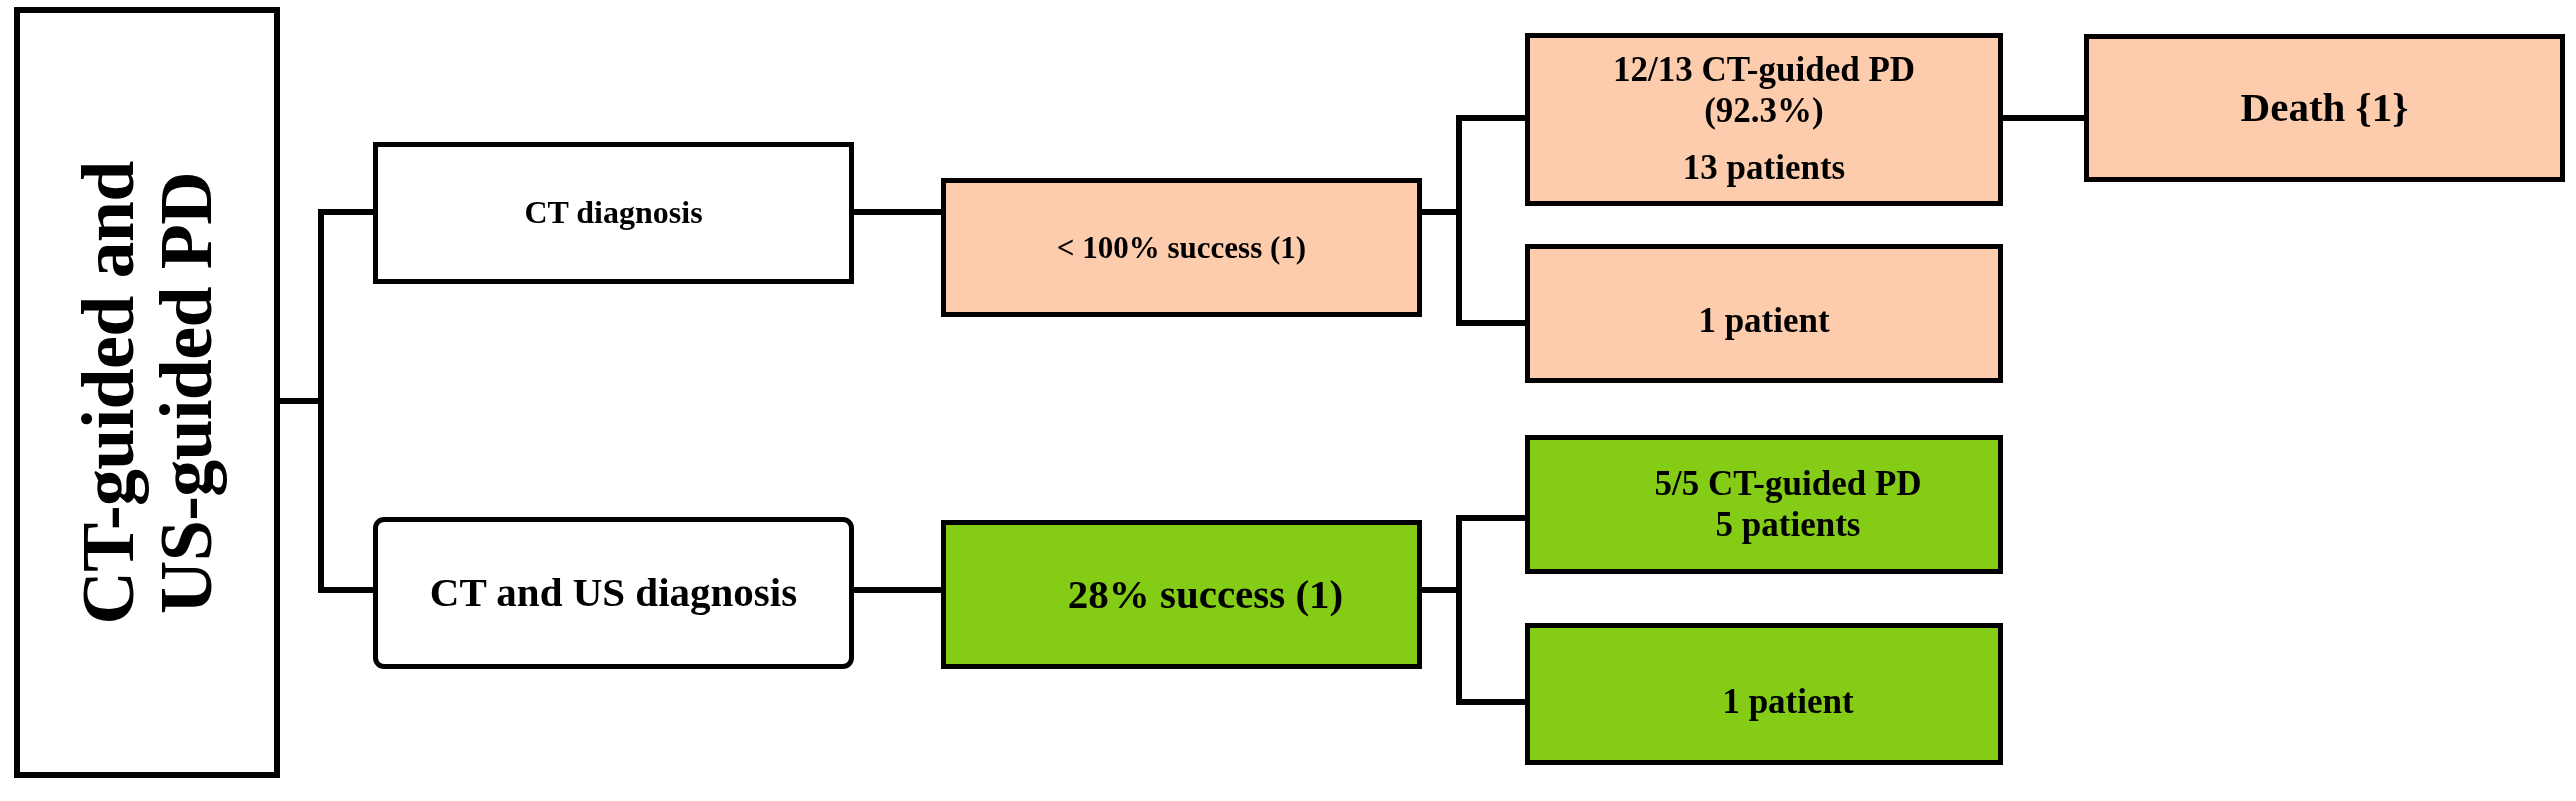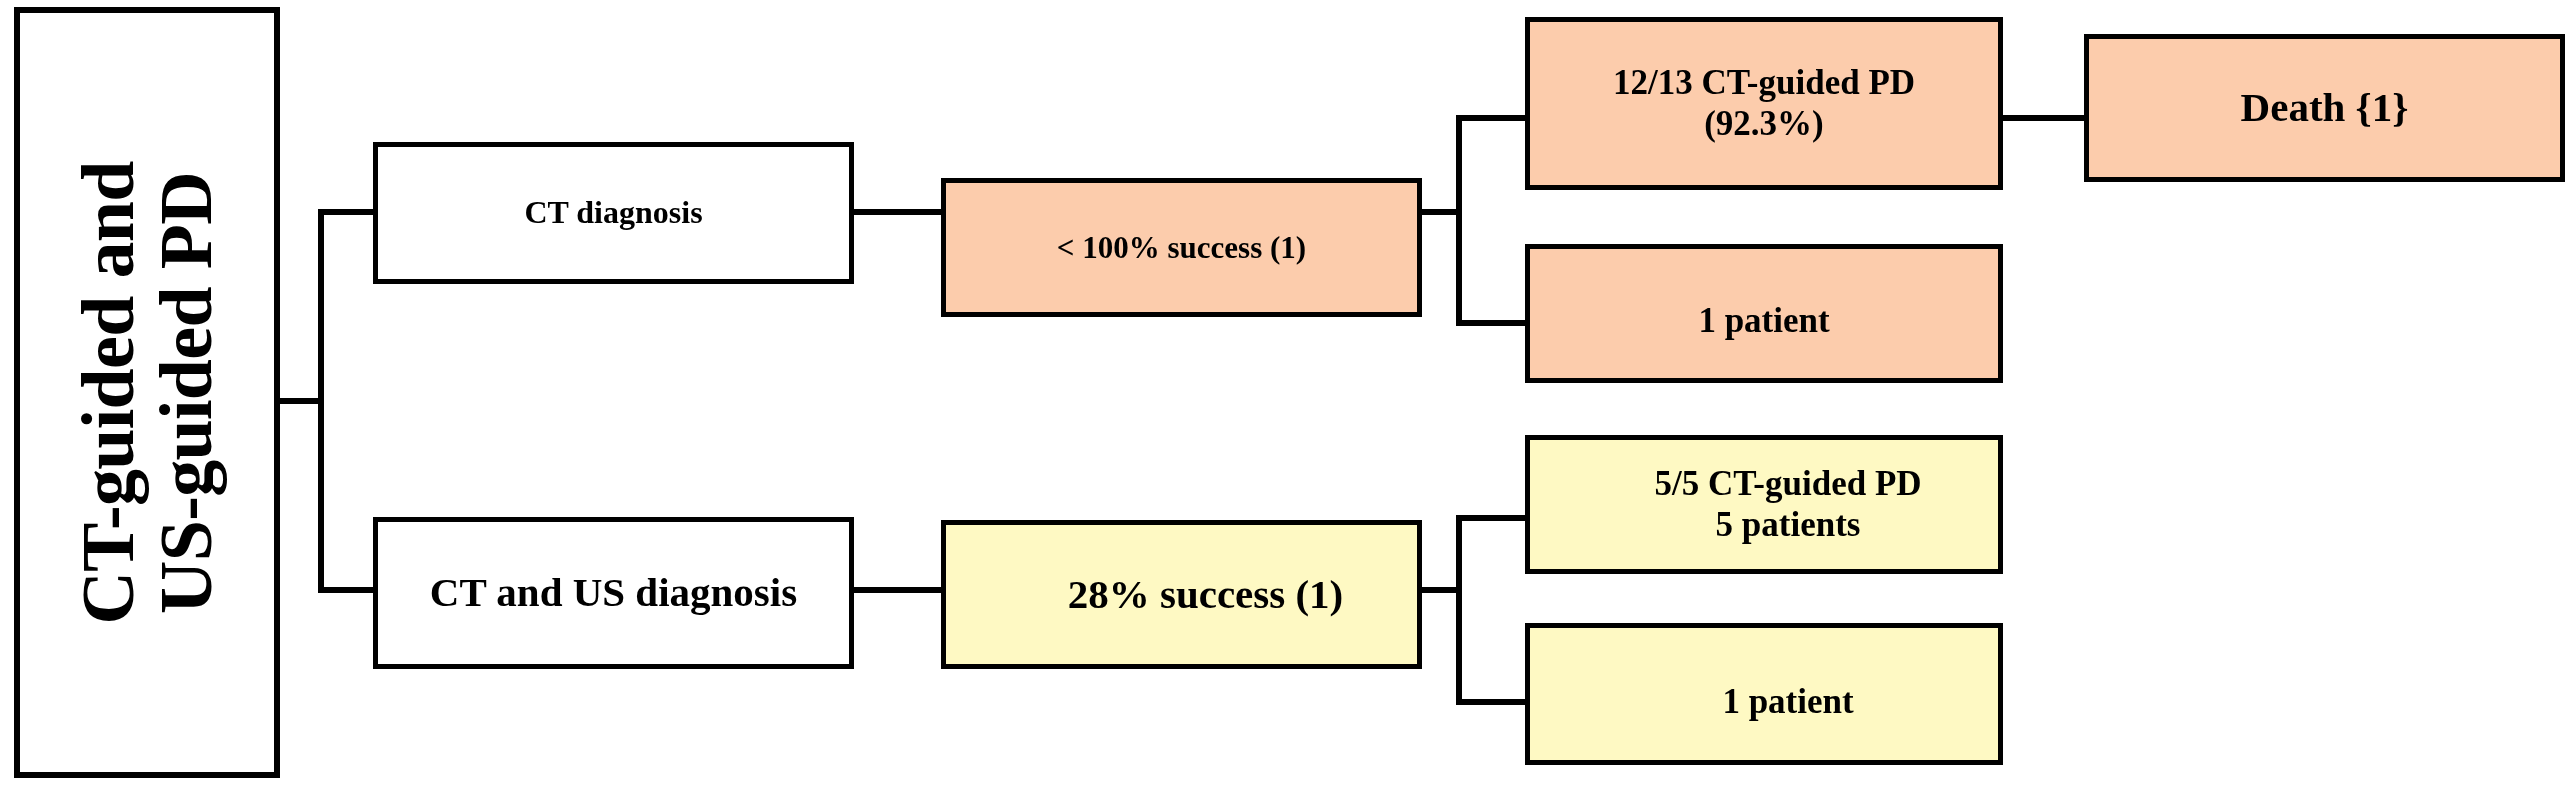--- a/index.html
+++ b/index.html
@@ -29,21 +29,21 @@
     text-align: center;
     font-weight: bold;
     color: #000000;
     line-height: 1.16;
     z-index: 3;
   }
   .node .line { display: block; width: 100%; }
 
   .fill-white  { background: #ffffff; }
   .fill-orange { background: #fcccac; }
-  .fill-green  { background: #fef9c3; padding-left: 48px; }
+  .fill-green  { background: #84cc16; padding-left: 48px; }
 
   
   #root-panel {
     position: absolute;
     left: 14px;
     top: 7px;
     width: 266px;
     height: 771px;
     box-sizing: border-box;
     border: 6.4px solid #000000;
@@ -104,36 +104,37 @@
 
   <div class="node fill-orange" style="left:941px; top:142px; width:481px; height:139px; font-size:31px;margin-top:36px;">
     <span class="line">&lt; 100% success (1)</span>
   </div>
 
   <div class="conn h" style="left:1417px; top:209px; width:45px;"></div>
   <div class="conn v" style="left:1456px; top:115px; height:211px;"></div>
   <div class="conn h" style="left:1456px; top:115px; width:75px;"></div>
   <div class="conn h" style="left:1456px; top:320px; width:75px;"></div>
 
-  <div class="node fill-orange" style="left:1525px; top:17px; width:478px; height:173px; font-size:35px;">
+  <div class="node fill-orange" style="left:1525px; top:33px; width:478px; height:173px; font-size:35px;">
     <span class="line">12/13 CT-guided PD</span>
     <span class="line">(92.3%)</span>
+    <span class="line" style="margin-top:17px;">13 patients</span>
   </div>
 
   <div class="conn h" style="left:1999px; top:115px; width:91px;"></div>
 
   <div class="node fill-orange" style="left:2084px; top:34px; width:481px; height:148px; font-size:41px;">
     <span class="line">Death {1}</span>
   </div>
 
   <div class="node fill-orange" style="left:1525px; top:244px; width:478px; height:139px; font-size:35px;">
     <span class="line" style="margin-top:15.6px;">1 patient</span>
   </div>
 
-  <div class="node fill-white" style="left:373px; top:517px; width:481px; height:152px; font-size:41px;">
+  <div class="node fill-white" style="left:373px; top:517px; width:481px; height:152px; font-size:41px;border-radius:11px;">
     <span class="line">CT and US diagnosis</span>
   </div>
 
   <div class="conn h" style="left:849px; top:587px; width:98px;"></div>
 
   <div class="node fill-green" style="left:941px; top:520px; width:481px; height:149px; font-size:41px;">
     <span class="line">28% success (1)</span>
   </div>
 
   <div class="conn h" style="left:1417px; top:587px; width:45px;"></div>

